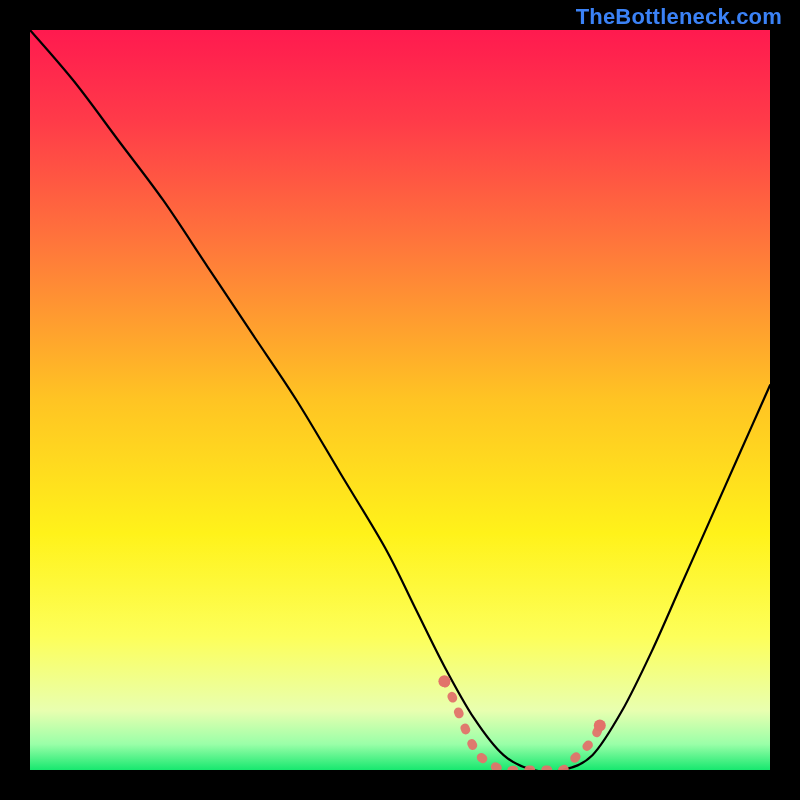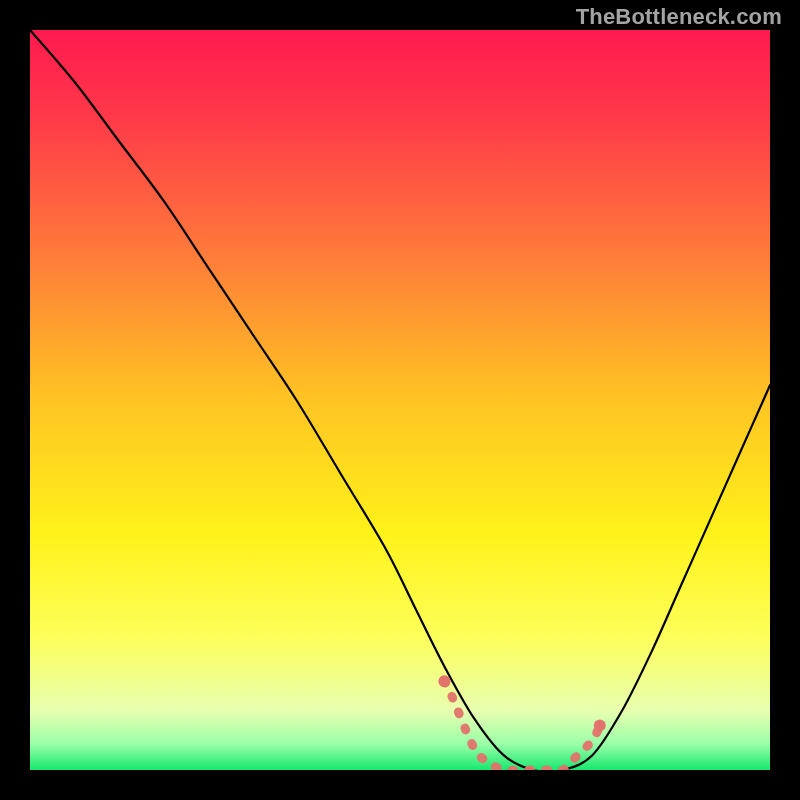--- a/index.html
+++ b/index.html
@@ -16,21 +16,21 @@
     top: 0;
     left: 0;
     width: 800px;
     height: 800px;
     background: #000;
   }
   .watermark {
     position: absolute;
     top: 4px;
     right: 18px;
-    color: #a3a3a3;
+    color: #3b82f6;
     font-size: 22px;
     font-weight: 600;
     letter-spacing: 0.2px;
   }
   svg {
     position: absolute;
     top: 0;
     left: 0;
   }
 </style>

